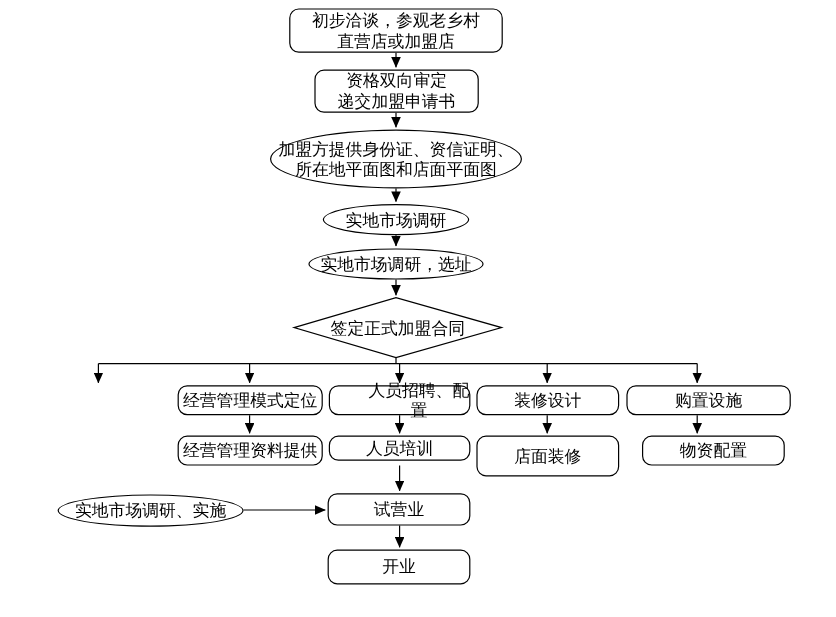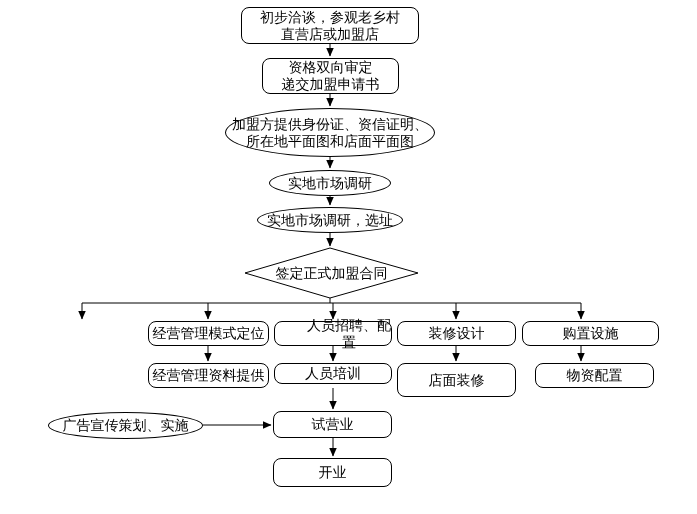--- a/index.html
+++ b/index.html
@@ -111,19 +111,19 @@
   <div class="node box" style="left:522px; top:321px; width:137px; height:25px;">购置设施</div>
 
   <div class="node box" style="left:148px; top:363px; width:121px; height:25px;">经营管理资料提供</div>
 
   <div class="node box" style="left:274px; top:363px; width:118px; height:21px;">人员培训</div>
 
   <div class="node box" style="left:397px; top:363px; width:119px; height:34px;">店面装修</div>
 
   <div class="node box" style="left:522px; top:363px; width:119px; height:25px;margin-left:13px;">物资配置</div>
 
-  <div class="node ellipse" style="left:48px; top:412px; width:155px; height:27px;">广告宣传策划、实施</div>
+  <div class="node ellipse" style="left:48px; top:412px; width:155px; height:27px;">实地市场调研、实施</div>
 
   <div class="node box" style="left:273px; top:411px; width:119px; height:27px;">试营业</div>
 
   <div class="node box" style="left:273px; top:458px; width:119px; height:29px;">开业</div>
 
 </div>
 
 </body></html>

